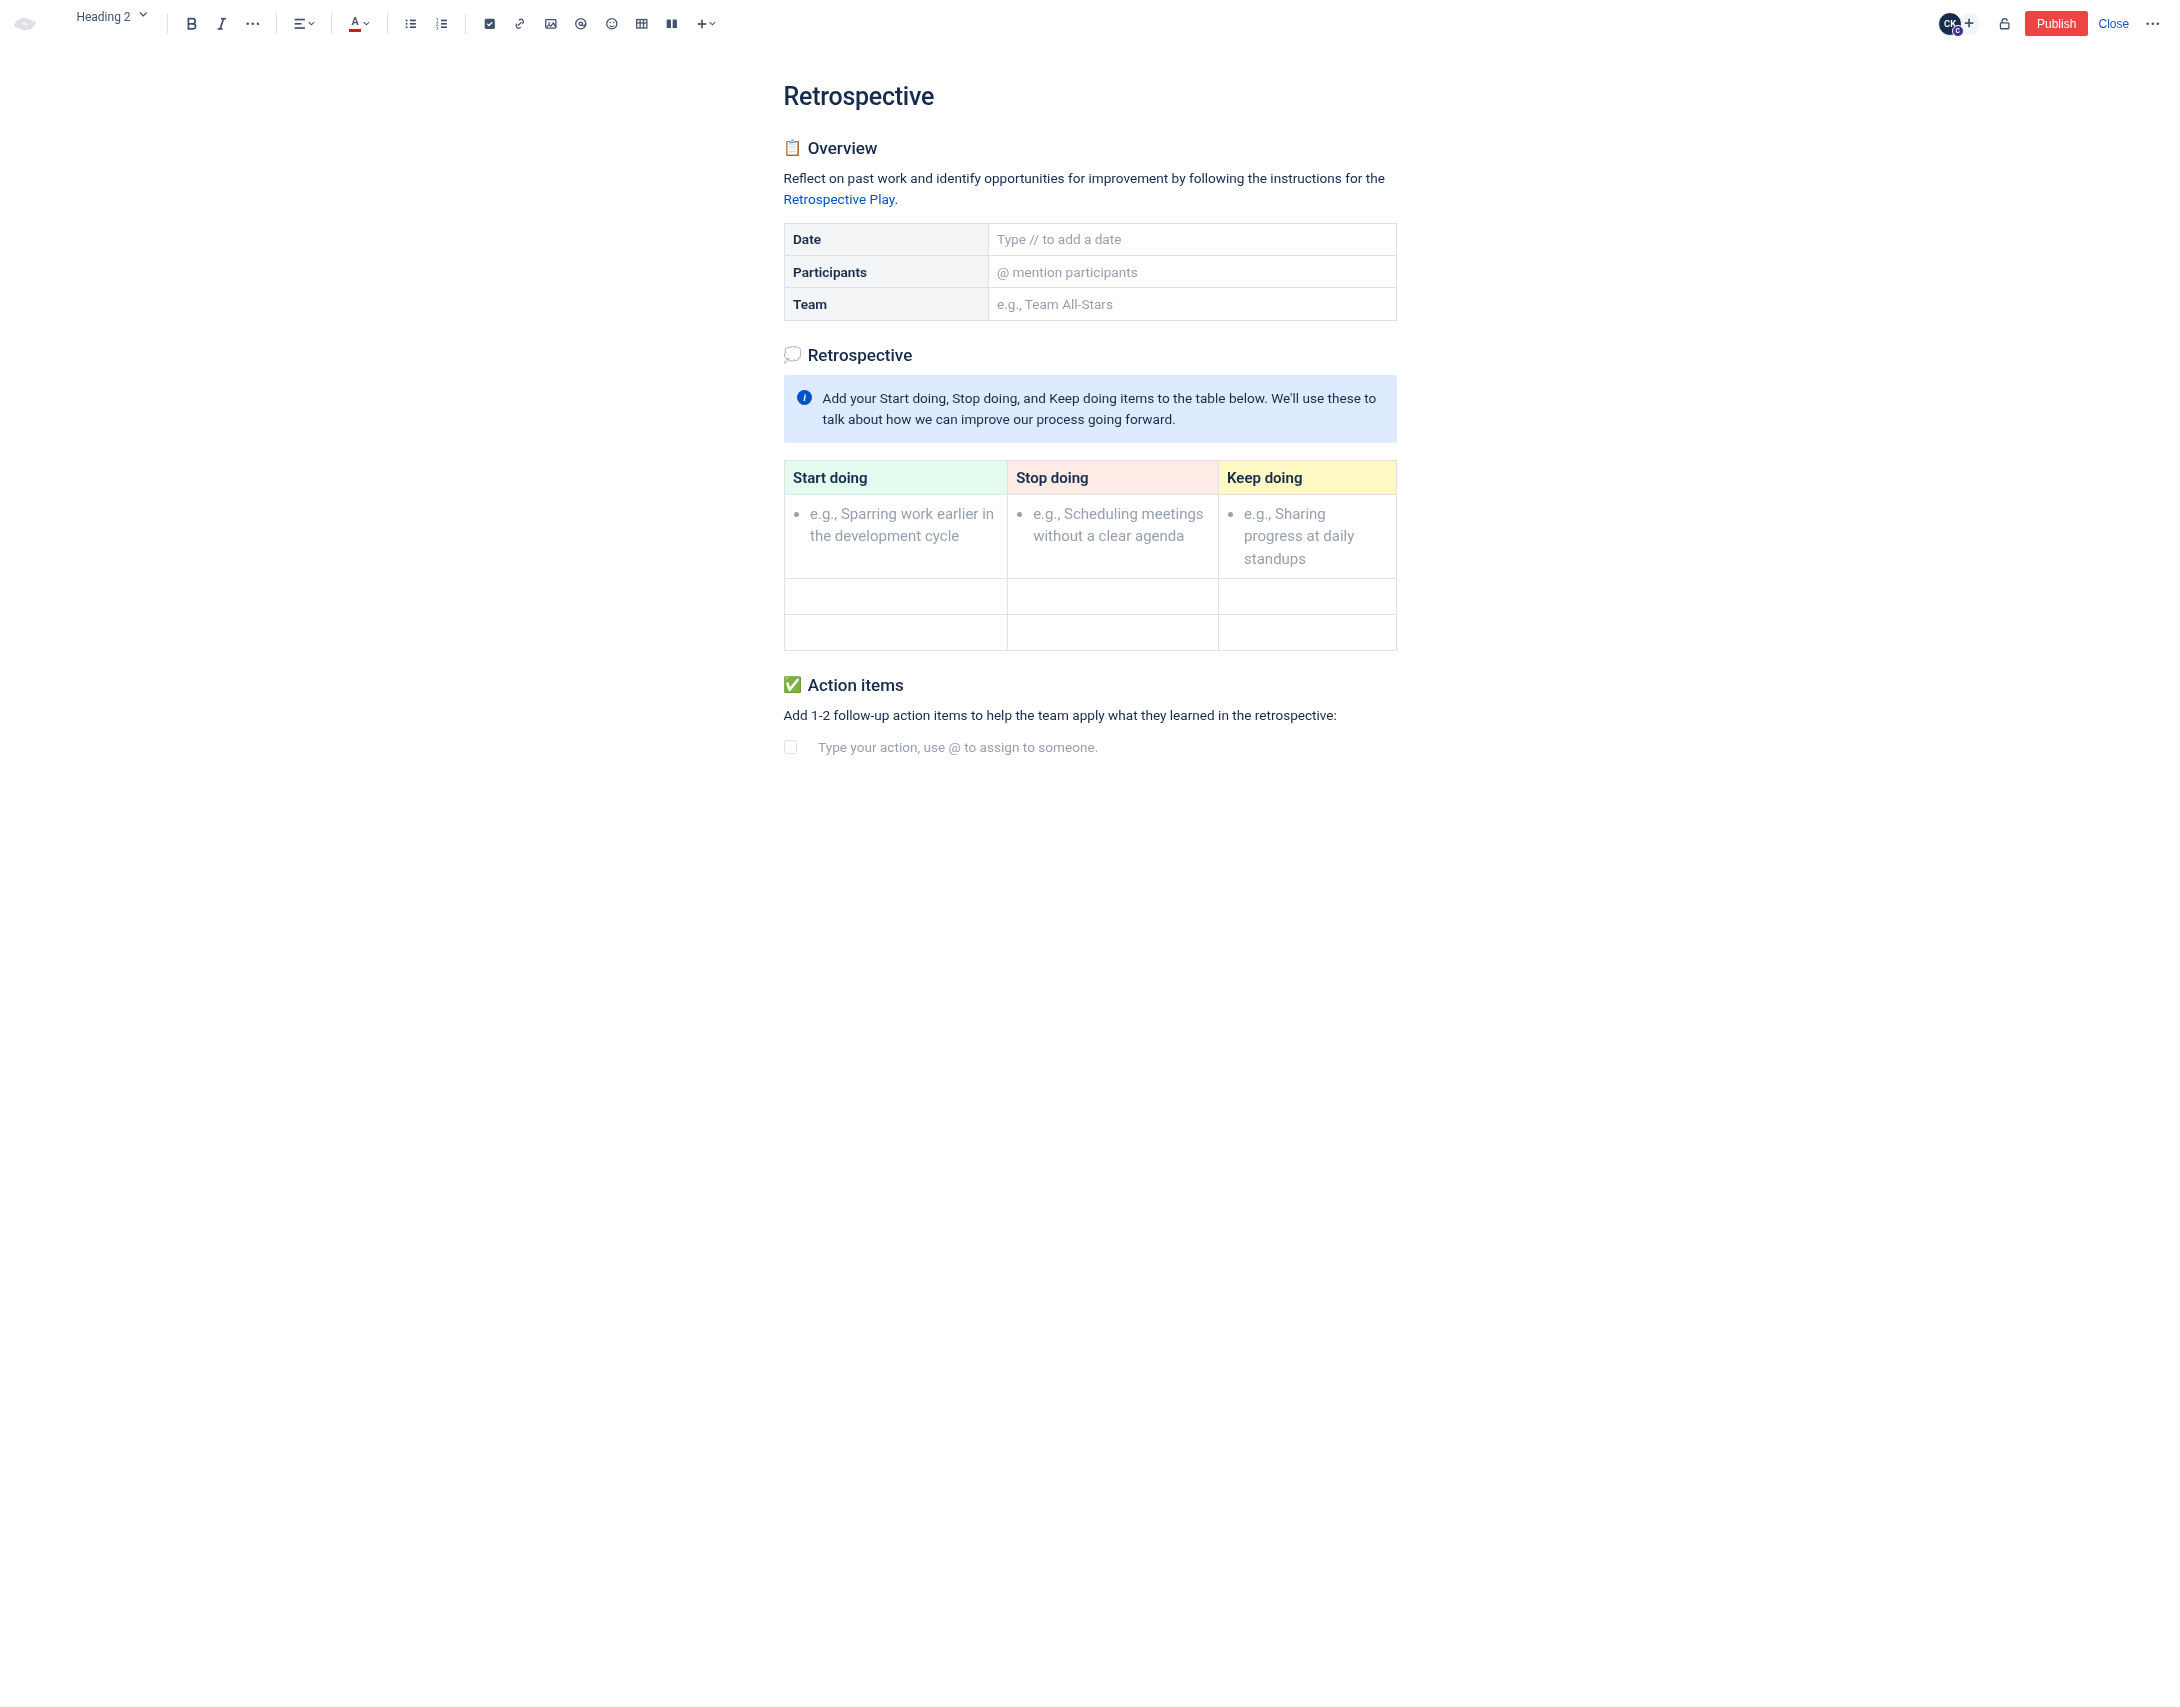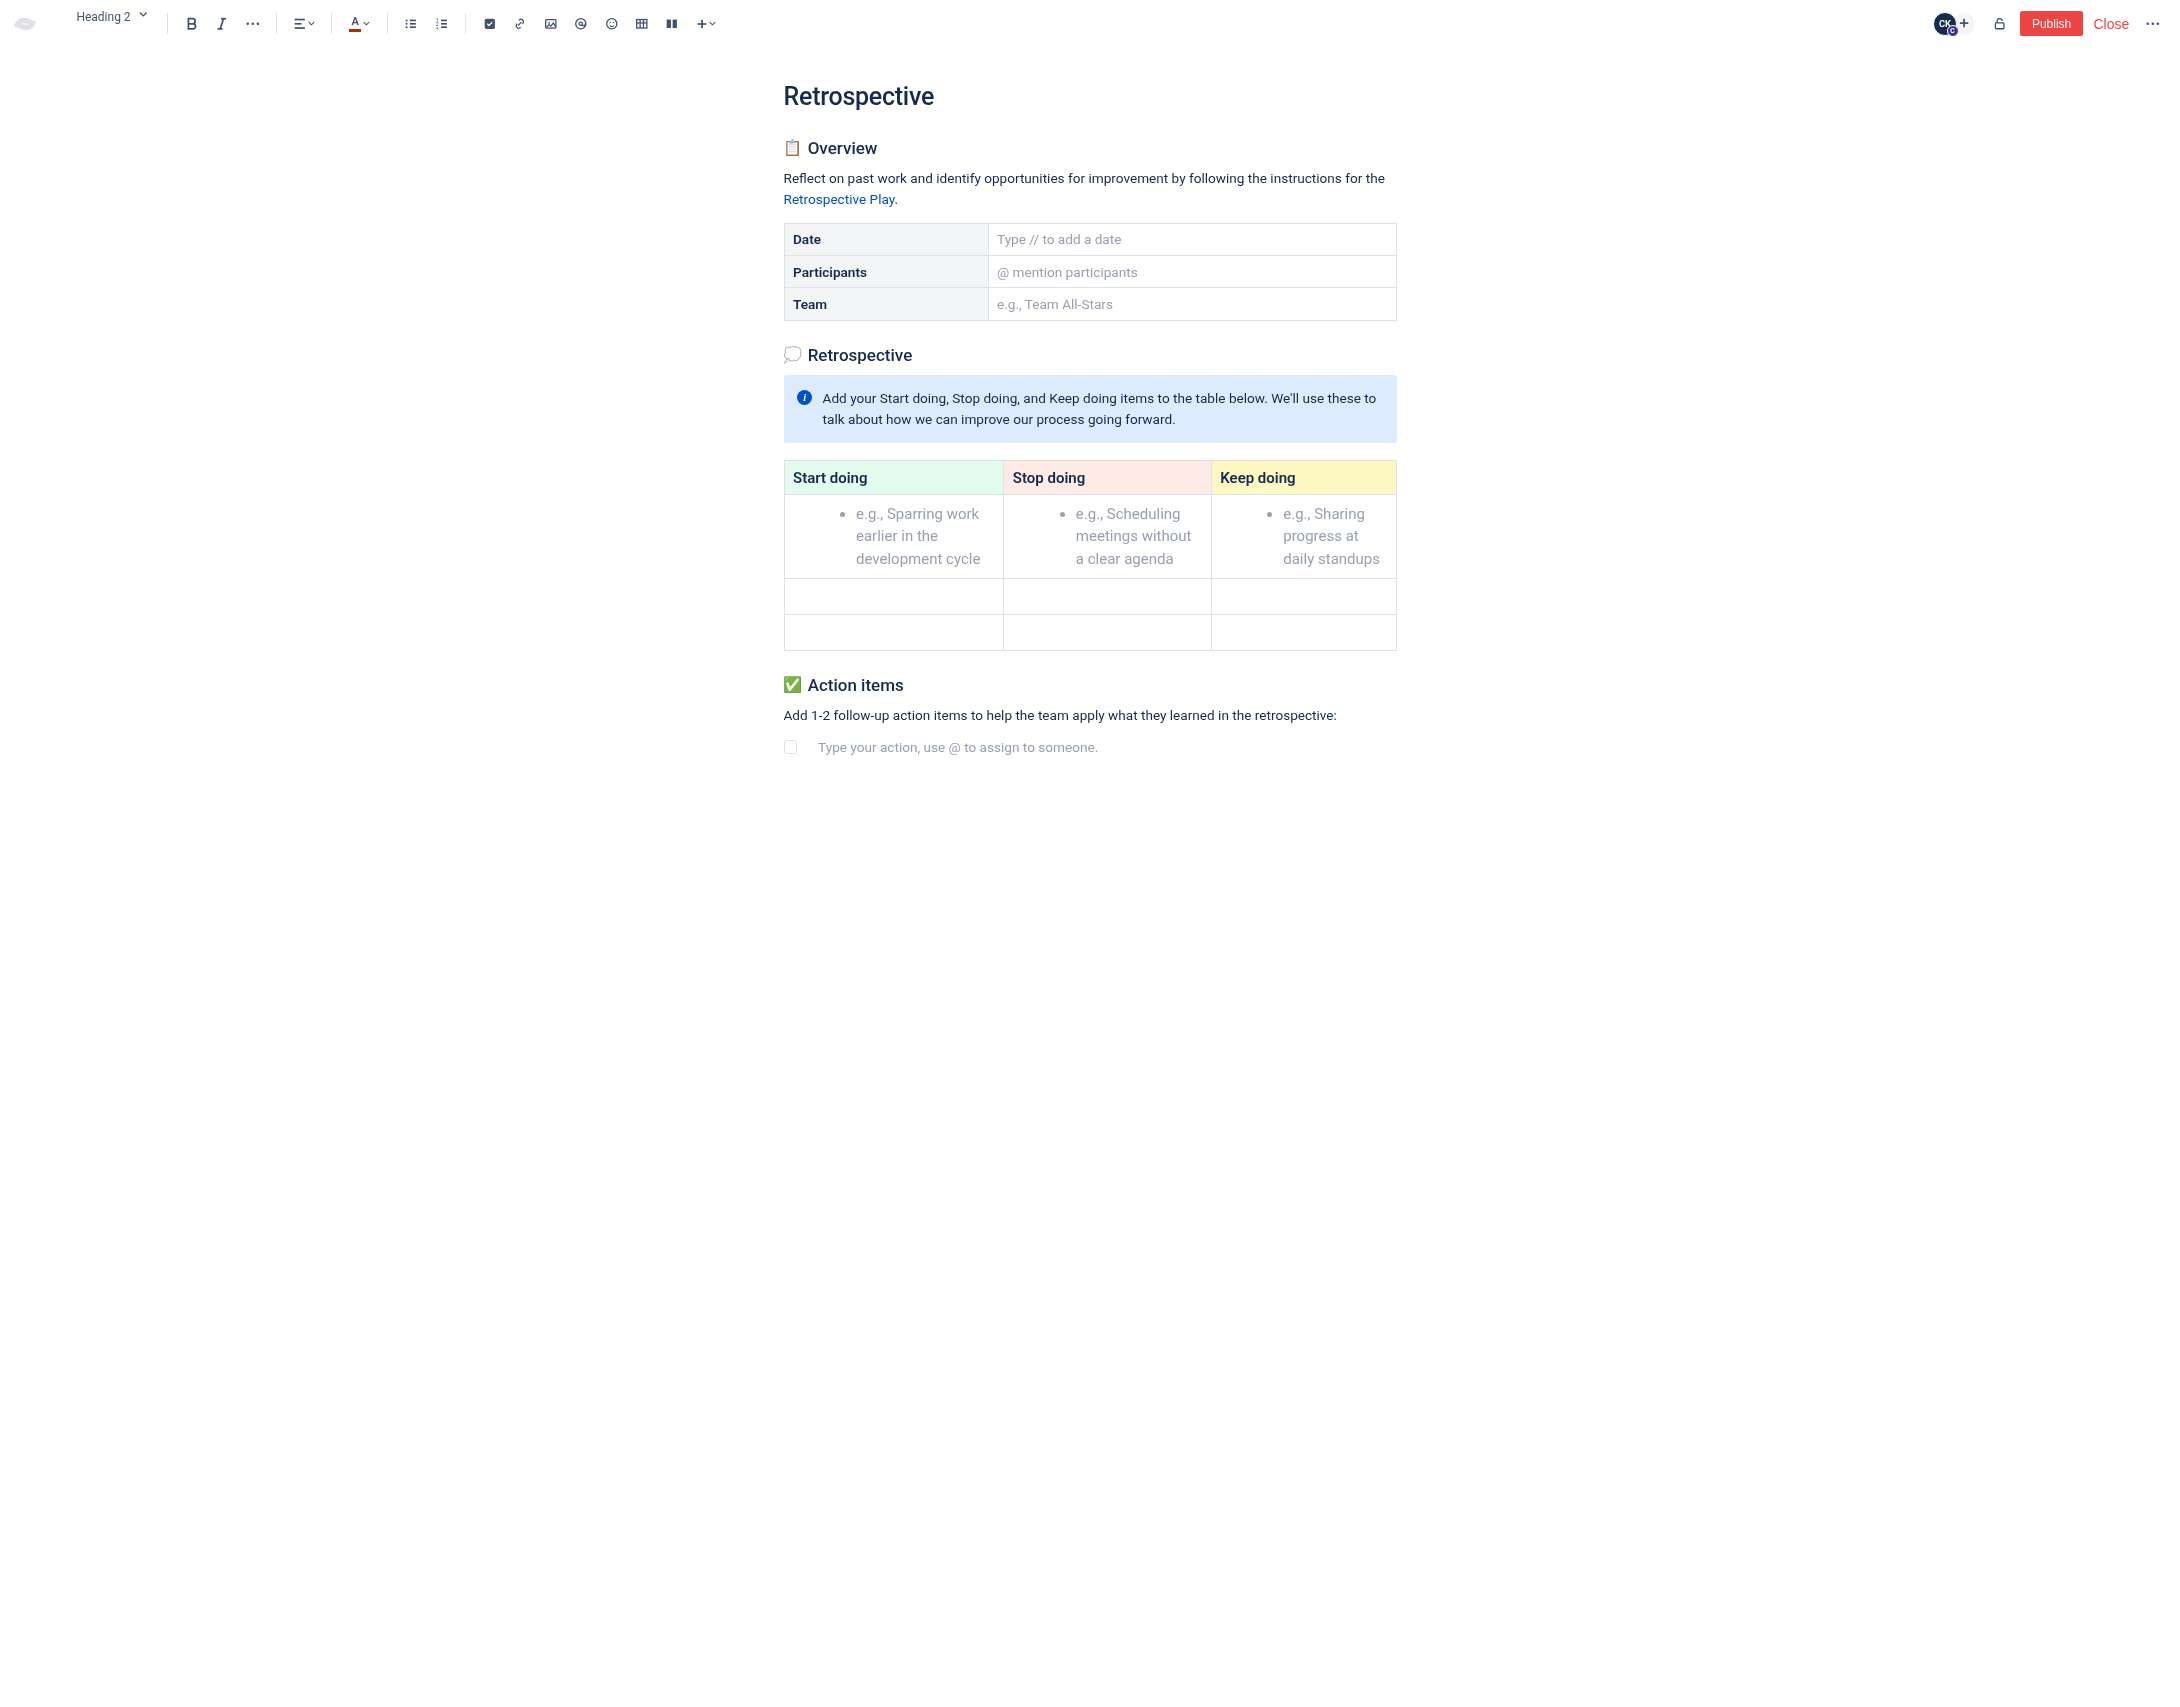--- a/index.html
+++ b/index.html
@@ -9,21 +9,21 @@
 .toolbar-group { display: flex; align-items: center; gap: 3.4px; padding: 0 6.8px; }
 .toolbar-sep { width: 0.9px; height: 20.4px; background: #DFE1E6; margin: 0 3.4px; }
 .toolbar-btn { width: 27px; height: 27px; display: flex; align-items: center; justify-content: center; border-radius: 2.6px; cursor: pointer; color: #42526E; }
 .style-select { display: flex; align-items: flex-start; gap: 6.8px; padding: 0 6.8px; height: 27px; cursor: pointer; color: #42526E; font-size: 12px; min-width: 94px; }
 .spacer { flex: 1; }
 .avatar-stack { display: flex; align-items: center; margin-right: 10.2px; }
 .avatar { width: 24px; height: 24px; border-radius: 50%; background: #172B4D; color: #fff; display: flex; align-items: center; justify-content: center; font-size: 9.4px; font-weight: 600; border: 1.7px solid #fff; position: relative; }
 .avatar-badge { position: absolute; bottom: -2.6px; right: -2.6px; width: 12px; height: 12px; border-radius: 50%; background: #403294; color: #fff; font-size: 6.8px; display: flex; align-items: center; justify-content: center; border: 0.9px solid #fff; }
 .avatar-add { width: 24px; height: 24px; border-radius: 50%; background: #F4F5F7; color: #42526E; display: flex; align-items: center; justify-content: center; margin-left: -5.1px; cursor: pointer; border: 1.7px solid #fff; }
 .btn-primary { background: #ef4444; color: #fff; border: none; padding: 5.1px 12px; border-radius: 2.6px; font-size: 12px; cursor: pointer; font-weight: 500; }
-.btn-subtle { background: transparent; color: #ef4444; border: none; padding: 5.1px 10.2px; border-radius: 2.6px; font-size: 14px; cursor: pointer; }
+.btn-subtle { background: transparent; color: #1d4ed8; border: none; padding: 5.1px 10.2px; border-radius: 2.6px; font-size: 12px; cursor: pointer; }
 .content { max-width: 647px; margin: 0 auto; padding: 34px 17px; }
 h1.page-title { font-size: 25px; font-weight: 500; color: #172B4D; margin-bottom: 27px; letter-spacing: -0.01em; }
 h2.section { font-size: 17px; font-weight: 500; color: #172B4D; margin-top: 24px; margin-bottom: 10.2px; display: flex; align-items: center; gap: 5.1px; }
 .section-emoji { font-size: 15.3px; }
 p.body-text { font-size: 13.6px; line-height: 1.5; color: #172B4D; margin-bottom: 13.6px; }
 a.inline-link { color: #0052CC; text-decoration: none; }
 table.info-table { width: 100%; border-collapse: collapse; margin-bottom: 20.4px; }
 table.info-table th, table.info-table td { border: 0.9px solid #DFE1E6; padding: 7.7px 8.5px; text-align: left; font-size: 13.6px; }
 table.info-table th { background: #F4F5F7; font-weight: 600; width: 204px; }
 table.info-table td { color: #97A0AF; }
@@ -31,21 +31,21 @@
 .info-panel-icon { width: 15.3px; height: 15.3px; border-radius: 50%; background: #0052CC; color: #fff; display: flex; align-items: center; justify-content: center; font-size: 10.2px; font-weight: bold; flex-shrink: 0; font-style: italic; font-family: Georgia, serif; margin-top: 1.7px; }
 .info-panel-text { font-size: 13.6px; line-height: 1.5; color: #172B4D; }
 table.retro-table { width: 100%; border-collapse: collapse; margin-bottom: 20.4px; }
 table.retro-table th, table.retro-table td { border: 0.9px solid #DFE1E6; padding: 7.7px 8.5px; text-align: left; font-size: 15px; vertical-align: top; }
 table.retro-table th { font-weight: 600; }
 .th-start { background: #E3FCEF; }
 .th-stop { background: #FFEBE6; }
 .th-keep { background: #fef9c3; }
 table.retro-table td { color: #97A0AF; height: 36px; }
 table.retro-table ul { padding-left: 17px; }
-table.retro-table li { line-height: 1.5; margin-left: 46px; }
+table.retro-table li { line-height: 1.5; }
 .action-item { display: flex; align-items: center; gap: 21px; margin-top: 10.2px; }
 .checkbox { width: 13.6px; height: 13.6px; border: 1.7px solid #DFE1E6; border-radius: 2.6px; cursor: pointer; }
 .action-text { font-size: 13.6px; color: #97A0AF; }
 .textcolor-btn { display:flex; flex-direction:column; align-items:center; justify-content:center; }
 .color-underline { width:12px; height:2.6px; background:#BF2600; margin-top:0.9px; }
 .chev { margin-left: 1.7px; }
 svg { display: block; }
 </style>
 </head>
 <body>

